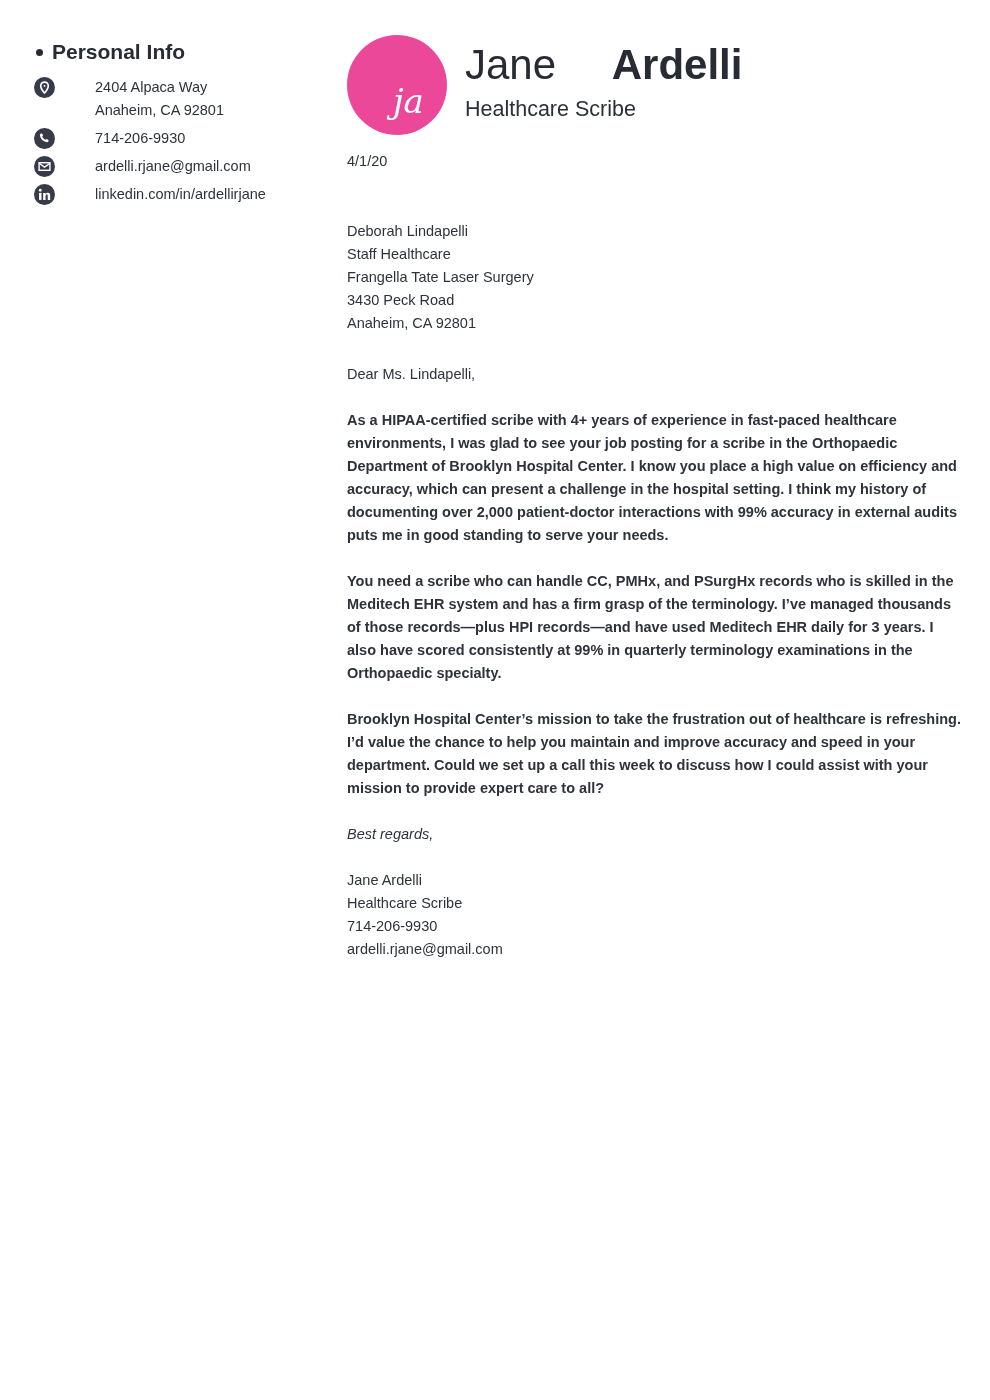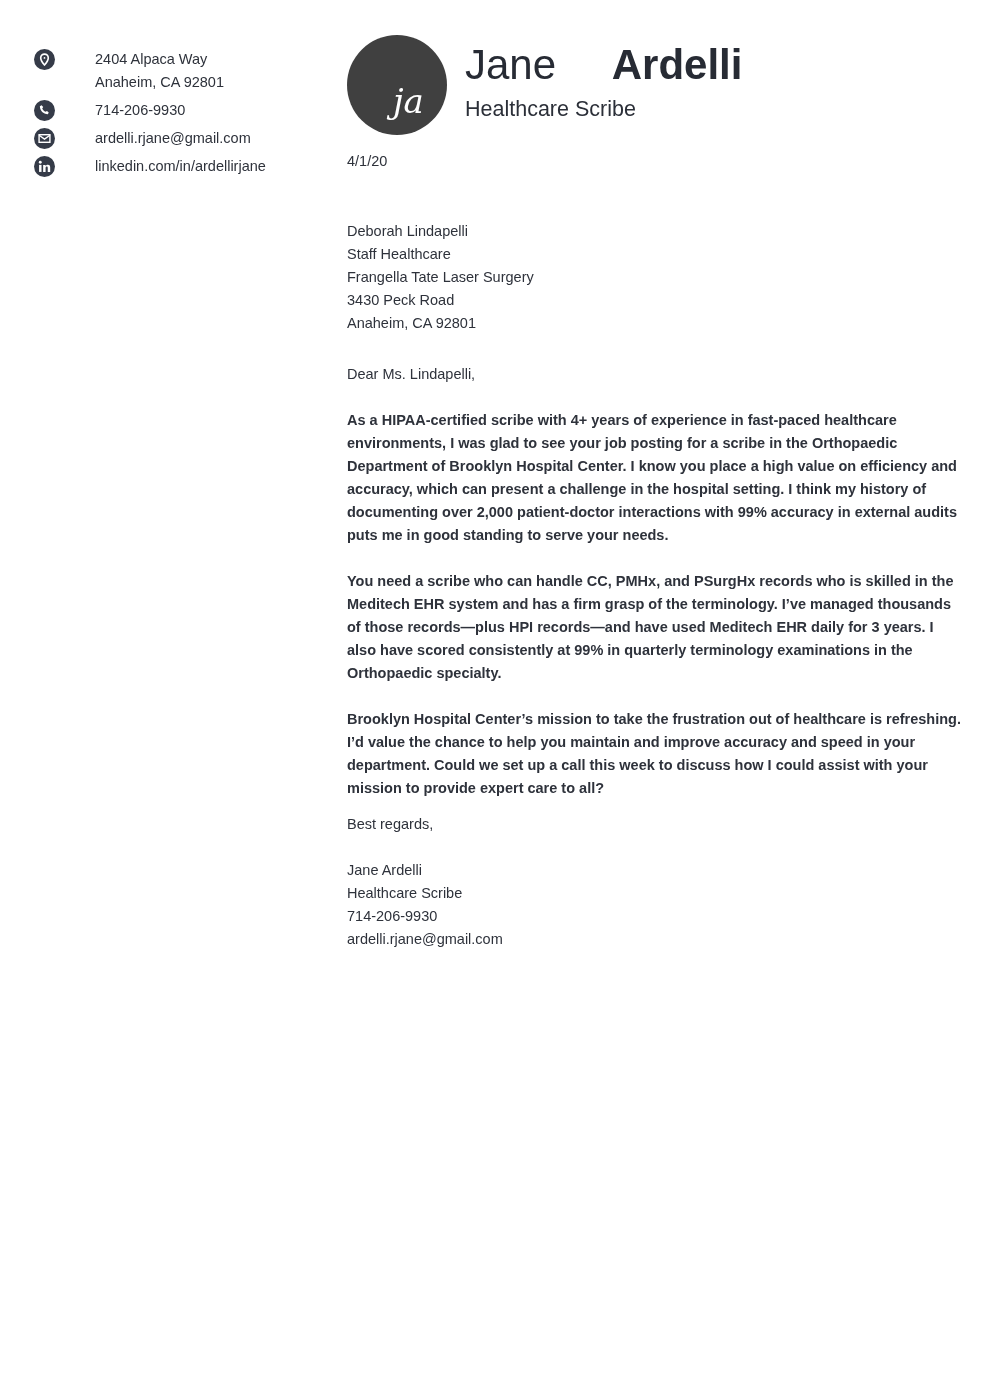--- a/index.html
+++ b/index.html
@@ -52,21 +52,21 @@
 
   .main {
     position: absolute;
     left: 347px;
     top: 35px;
     width: 615px;
   }
   .header { display: flex; align-items: flex-start; height: 100px; }
   .avatar {
     width: 100px; height: 100px; border-radius: 50%;
-    background: #404040;
+    background: #ec4899;
     position: relative;
     flex: 0 0 100px;
   }
   .avatar .initials {
     position: absolute;
     left: 46px; top: 46px;
     font-family: "DejaVu Serif", serif;
     font-style: italic;
     font-size: 34px;
     color: #ffffff;
@@ -91,27 +91,31 @@
   .letter {
     font-family: "Liberation Sans", sans-serif;
     font-size: 14.5px;
     line-height: 23px;
     color: #2e323b;
   }
   .date { margin-top: 15px; }
   .recipient { margin-top: 47px; }
   .salutation { margin-top: 28px; }
   .para { margin-top: 23px; font-weight: bold; }
-  .closing { margin-top: 13px; }
+  .closing { margin-top: 23px; font-style: italic; }
   .signature { margin-top: 23px; }
 </style>
 </head>
 <body>
 
 <aside class="sidebar">
+  <div class="section-title">
+    <span class="bullet"></span>
+    <span>Personal Info</span>
+  </div>
   <div class="contact-list">
     <div class="contact-item">
       <span class="ico">
         <svg width="13" height="13" viewBox="0 0 24 24">
             <path d="M12 2a7 7 0 0 0-7 7c0 5 7 13 7 13s7-8 7-13a7 7 0 0 0-7-7z" fill="none" stroke="#fff" stroke-width="3"></path>
             <circle cx="12" cy="9" r="1.6" fill="#fff"></circle>
           </svg>
       </span>
       <div class="contact-text">
         <div>2404 Alpaca Way</div>

